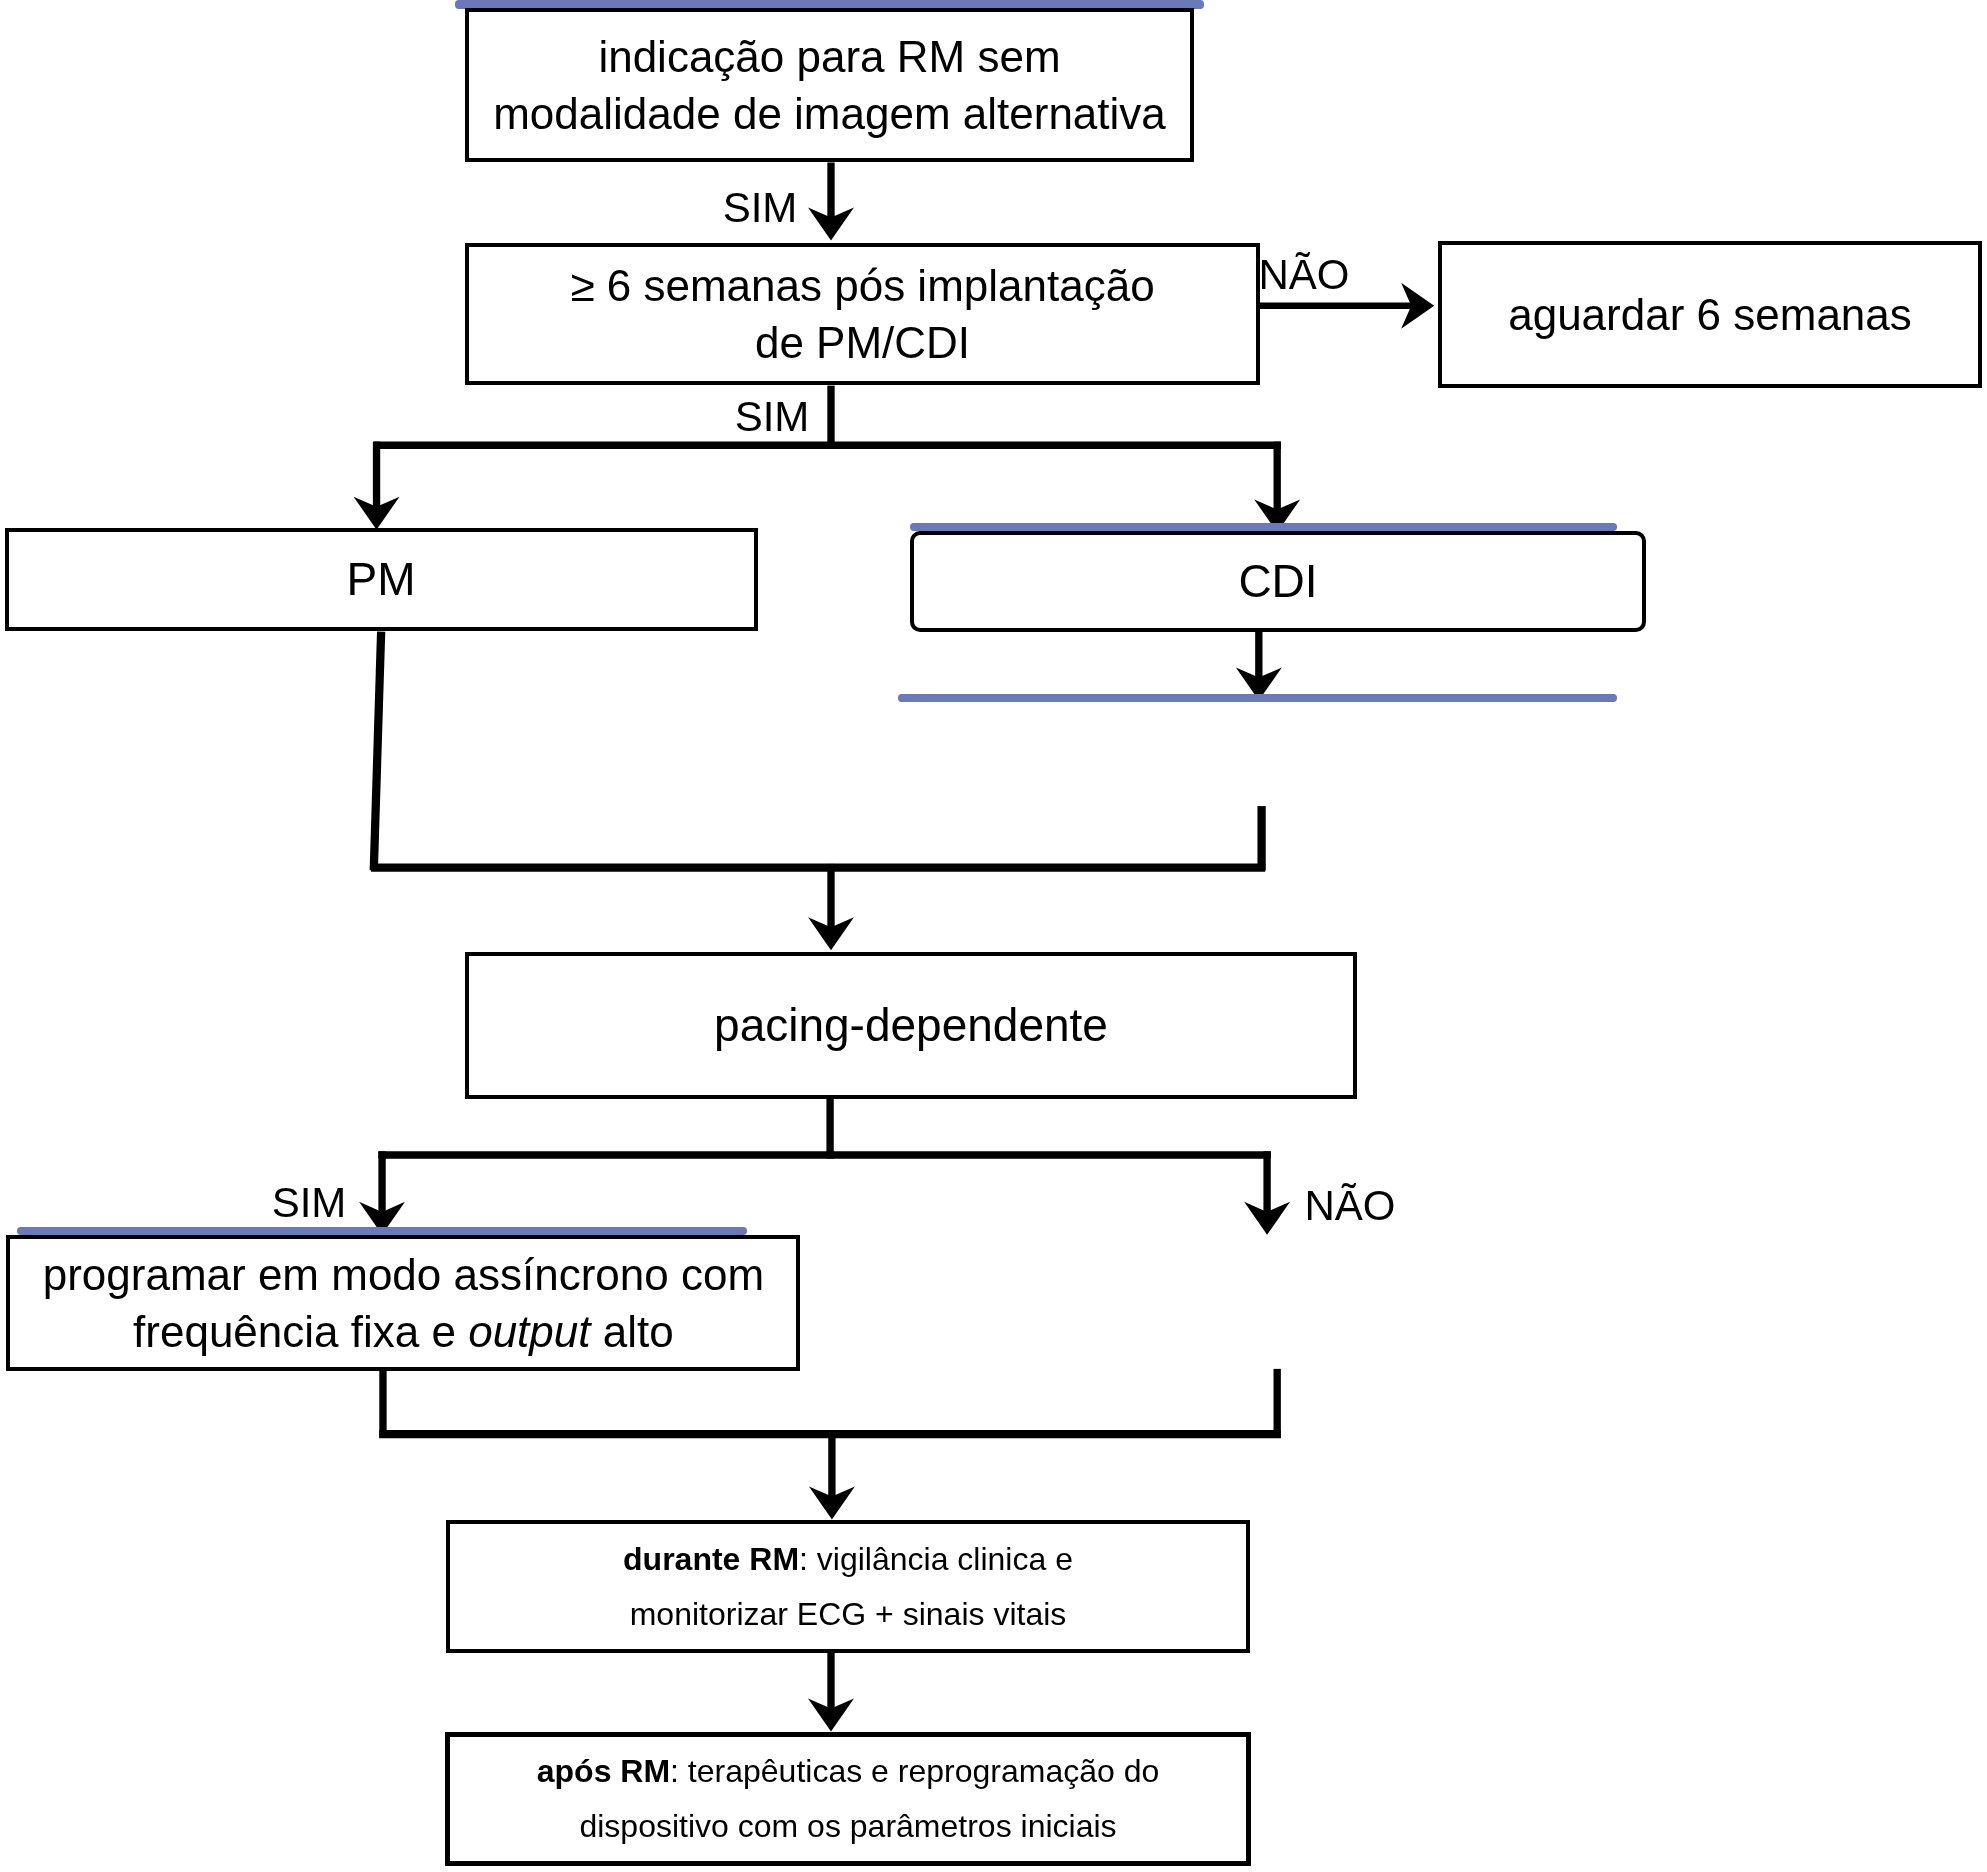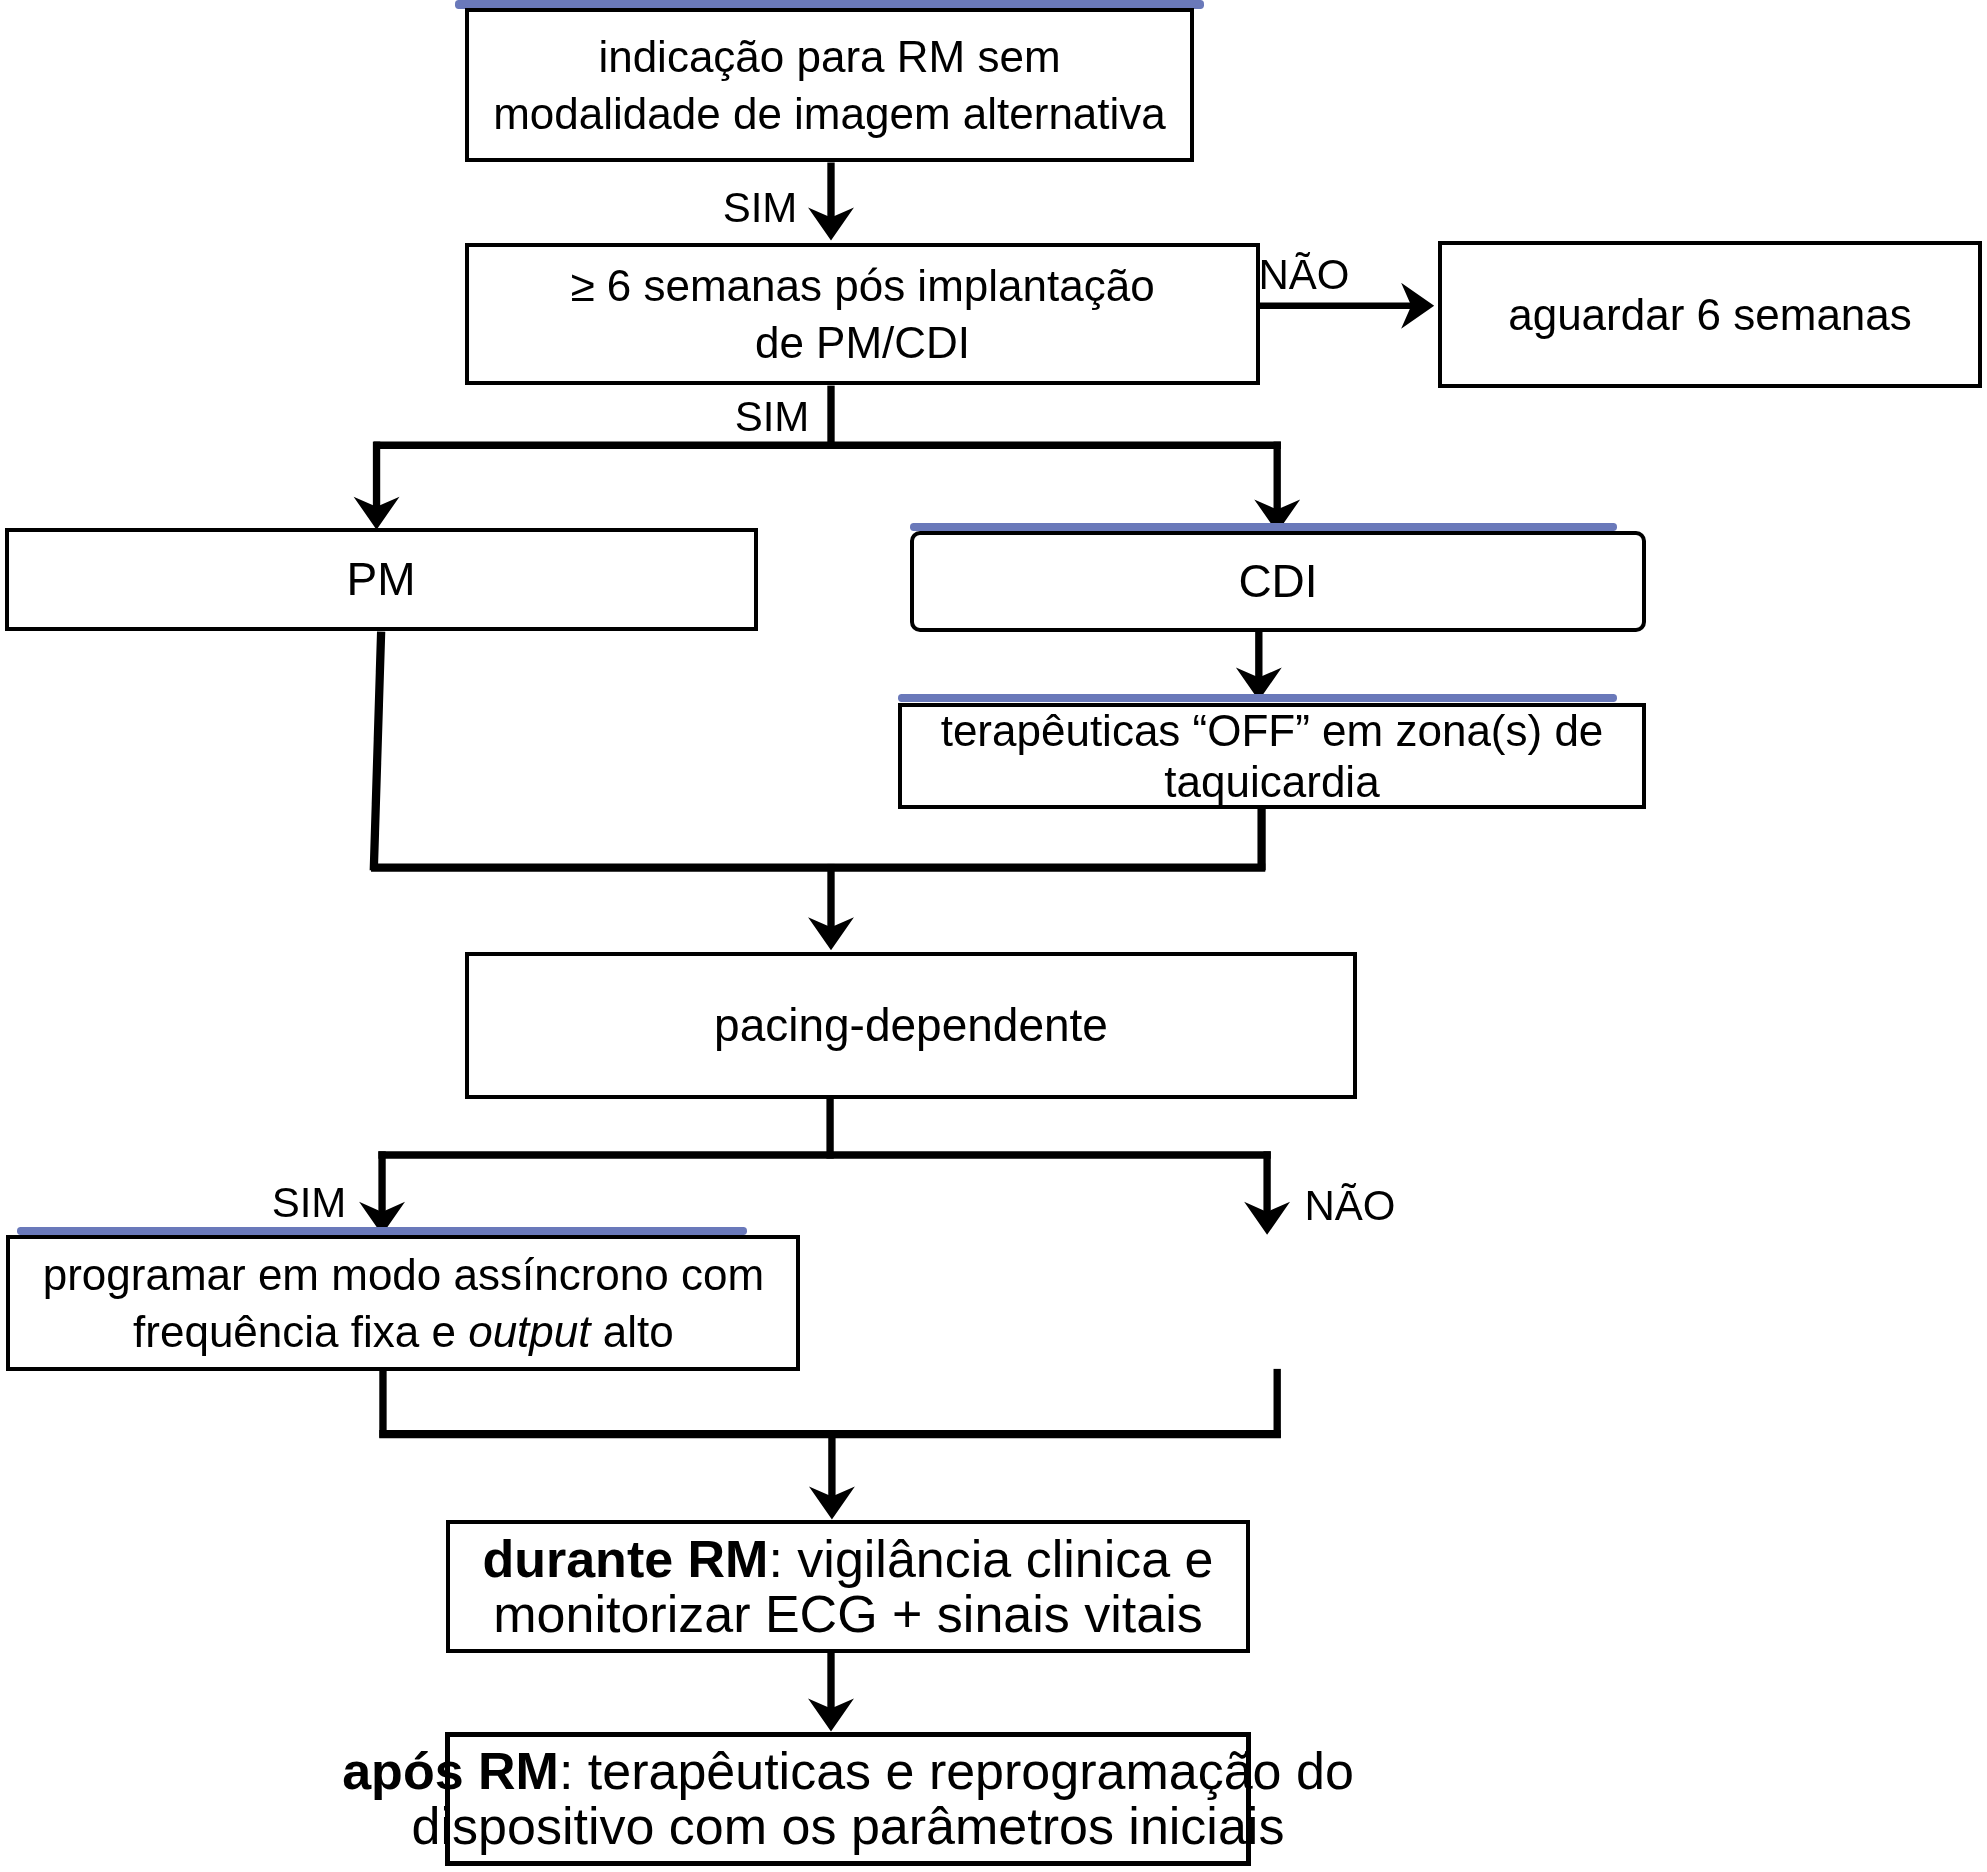--- a/index.html
+++ b/index.html
@@ -35,21 +35,21 @@
   .edge-label{
     position:absolute;
     transform:translate(-50%,-50%);
     font-size:42px;
     line-height:42px;
     white-space:nowrap;
   }
   .b{font-weight:bold;}
   .it{font-style:italic;}
   .fs50{font-size:46px;}
-  .fs46{font-size:52px;line-height:55px;}
+  .fs46{font-size:32px;line-height:55px;}
   .bw6{border-width:5.5px;}
 </style>
 </head>
 <body>
 
 <div id="canvas">
 
   <svg id="connectors" viewBox="0 0 2164 2039" xmlns="http://www.w3.org/2000/svg">
 
     <line x1="905" y1="177" x2="905" y2="240" stroke="#000" stroke-width="8"></line>
@@ -121,24 +121,20 @@
   </div>
 
   <div class="box fs50" style="left:4.6px;top:528px;width:753px;height:103px;">
     <span class="tline">PM</span>
   </div>
 
   <div class="box fs50" style="left:910px;top:531px;width:736px;height:101px;border-radius:10px;">
     <span class="tline">CDI</span>
   </div>
 
-  <div class="box" style="left:898px;top:703px;width:748px;height:106px;line-height:51px;">
-    <span class="tline">terapêuticas “OFF” em zona(s) de</span>
-    <span class="tline">taquicardia</span>
-  </div>
 
   <div class="box fs50" style="left:465px;top:952px;width:892px;height:147px;">
     <span class="tline">pacing-dependente</span>
   </div>
 
   <div class="box" style="left:6.4px;top:1235px;width:794px;height:136px;">
     <span class="tline">programar em modo assíncrono com</span>
     <span class="tline"><span>frequência fixa e </span><span class="it">output</span><span> alto</span></span>
   </div>
 

